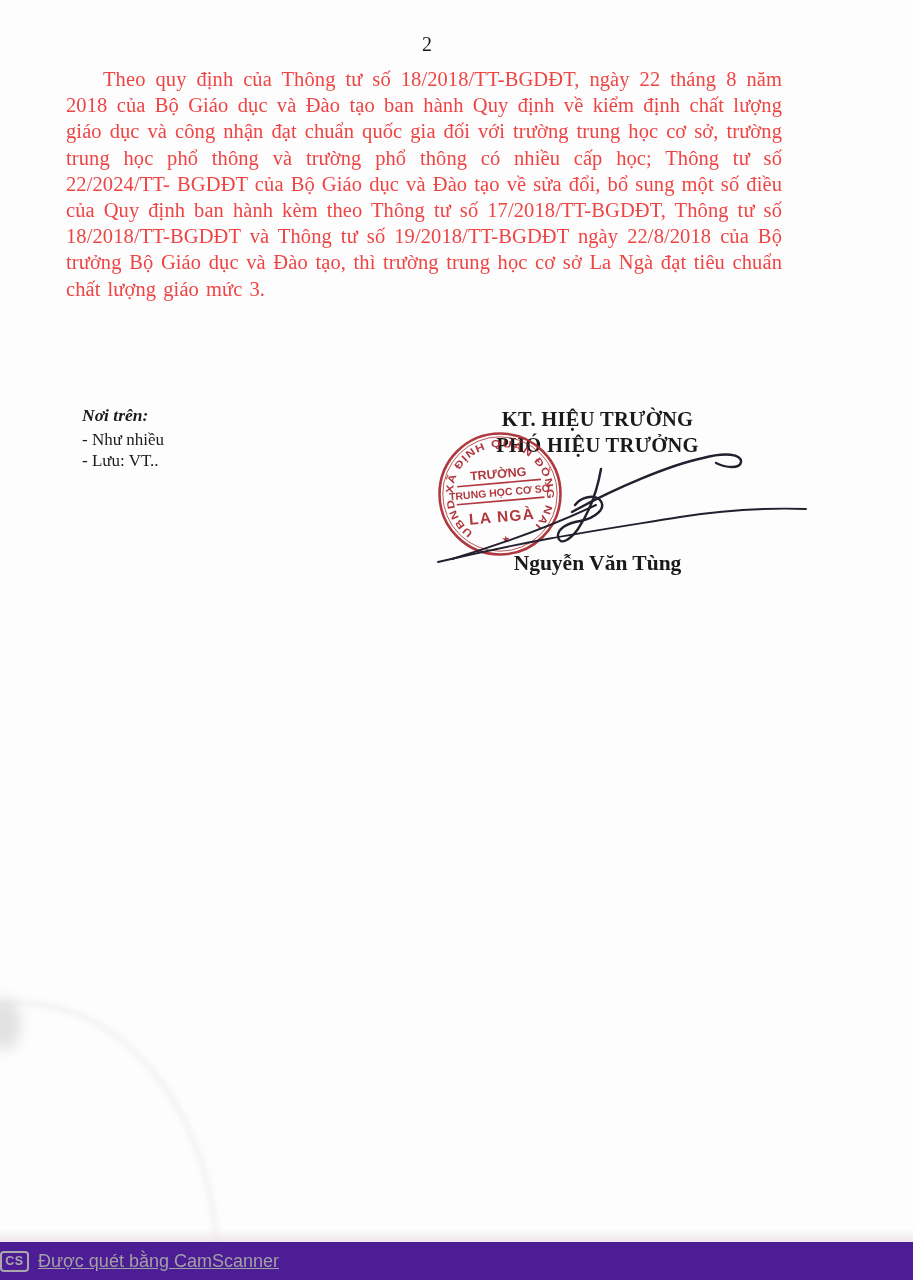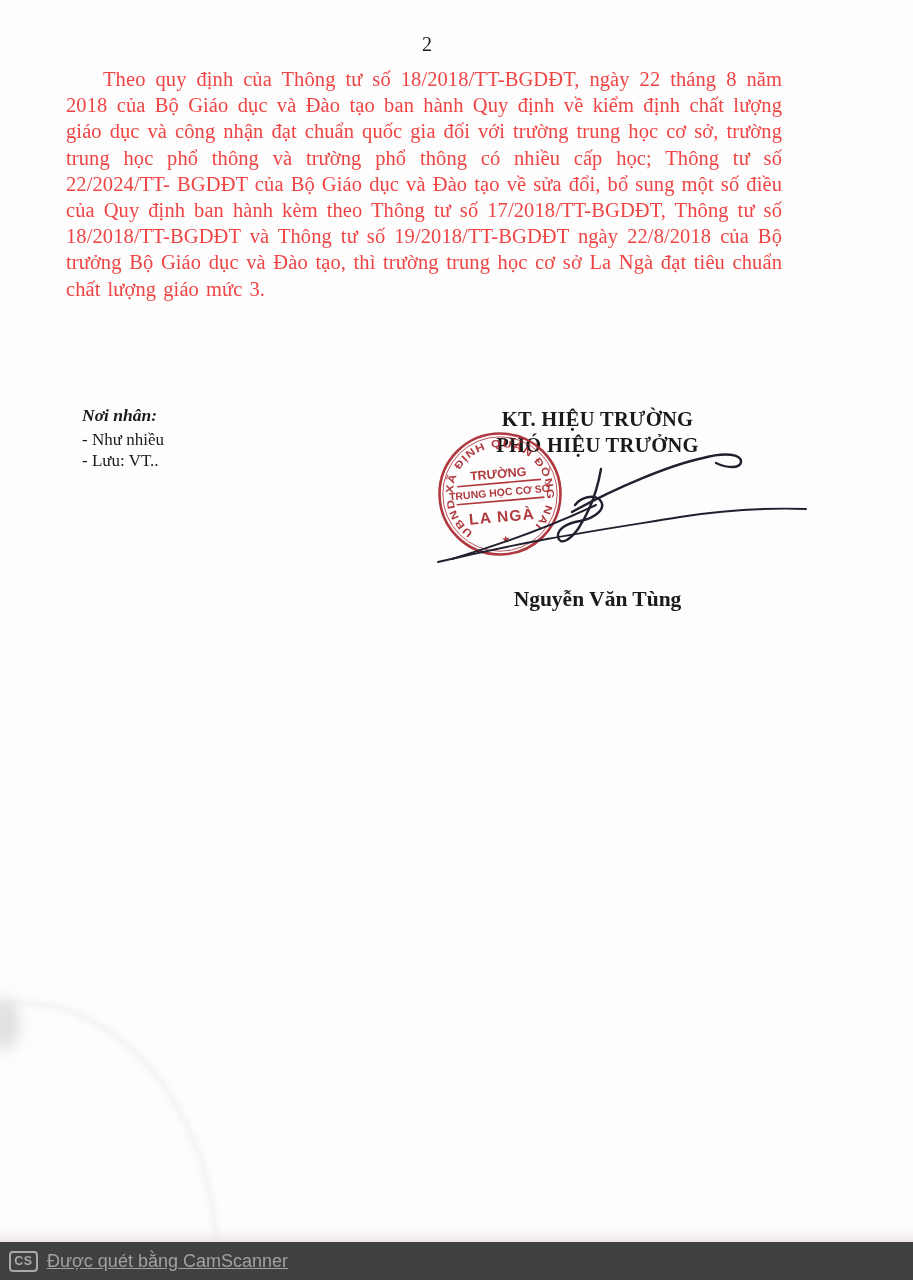--- a/index.html
+++ b/index.html
@@ -8,50 +8,50 @@
   .page-number{position:absolute;top:33px;left:0;width:854px;text-align:center;font-size:20px;}
   .para{position:absolute;text-align:justify;font-size:20.5px;line-height:26.2px;
         text-indent:37px;letter-spacing:.1px;word-spacing:1.8px;color:#ef4444;}
   .p1{left:66px;top:66px;width:716px;}
   .p2{left:74px;top:307px;width:711px;}
   .recipients{position:absolute;left:82px;top:405px;font-size:17px;line-height:21.5px;}
   .recipients .title{font-weight:bold;font-style:italic;font-size:17.5px;margin-bottom:2px;}
   .sig-head{position:absolute;left:425px;top:406px;width:345px;text-align:center;
             font-weight:bold;font-size:20.5px;line-height:26px;letter-spacing:.3px;}
   .signer-name{position:absolute;left:425px;top:551px;width:345px;text-align:center;
-               font-weight:bold;font-size:21.5px;margin-top:36px;}
+               font-weight:bold;font-size:21.5px;}
   .stamp-svg{position:absolute;left:436px;top:430px;width:128px;height:128px;opacity:.93;}
   .sign-svg{position:absolute;left:430px;top:445px;width:385px;height:125px;}
   .fold-shadow{position:absolute;left:-178px;top:1002px;width:392px;height:520px;
                border-radius:50%;border:2px solid #e2e0e0;filter:blur(3px);}
   .fold-smudge{position:absolute;left:-10px;top:998px;width:30px;height:52px;background:#d9d9d9;
                border-radius:50%;filter:blur(7px);opacity:.8;}
   .footer-shadow{position:absolute;left:0;right:0;bottom:38px;height:13px;
      background:linear-gradient(to bottom,rgba(241,229,235,0),rgba(236,224,230,.8));}
-  .footer{position:absolute;left:0;right:0;bottom:0;height:38px;background:#404040;
-          display:flex;align-items:center;padding-left:9px;gap:9px;
+  .footer{position:absolute;left:0;right:0;bottom:0;height:38px;background:#4c1d95;
+          display:flex;align-items:center;gap:9px;
           font-family:"Liberation Sans","DejaVu Sans",sans-serif;}
   .cs-badge{width:25px;height:17px;border:2px solid #a9a9ad;border-radius:4px;color:#a9a9ad;
             font-weight:bold;font-size:12.5px;display:flex;align-items:center;justify-content:center;
             letter-spacing:.5px;}
   .wm-text{color:#a1a1a5;font-size:18px;text-decoration:underline;}
   .stamp-ring-text{font-family:"Liberation Sans","DejaVu Sans",sans-serif;font-weight:bold;}
   .stamp-center-text{font-family:"Liberation Sans","DejaVu Sans",sans-serif;font-weight:bold;}
 </style>
 </head>
 <body>
 
 <div class="scan">
 
   <div class="page-number">2</div>
 
   <div class="para p1">Theo quy định của Thông tư số 18/2018/TT-BGDĐT, ngày 22 tháng 8 năm 2018 của Bộ Giáo dục và Đào tạo ban hành Quy định về kiểm định chất lượng giáo dục và công nhận đạt chuẩn quốc gia đối với trường trung học cơ sở, trường trung học phổ thông và trường phổ thông có nhiều cấp học; Thông tư số 22/2024/TT- BGDĐT của Bộ Giáo dục và Đào tạo về sửa đổi, bổ sung một số điều của Quy định ban hành kèm theo Thông tư số 17/2018/TT-BGDĐT, Thông tư số 18/2018/TT-BGDĐT và Thông tư số 19/2018/TT-BGDĐT ngày 22/8/2018 của Bộ trưởng Bộ Giáo dục và Đào tạo, thì trường trung học cơ sở La Ngà đạt tiêu chuẩn chất lượng giáo mức 3.</div>
 
   <div class="recipients">
-    <div class="title">Nơi nhân:</div>
+    <div class="title">Nơi trên:</div>
     <div>- Như nhiều</div>
     <div>- Lưu: VT..</div>
   </div>
 
   <div class="sig-head">
     <div>KT. HIỆU TRƯỜNG</div>
     <div>PHÓ HIỆU TRƯỞNG</div>
   </div>
 
   <svg class="stamp-svg" viewBox="0 0 128 128">

